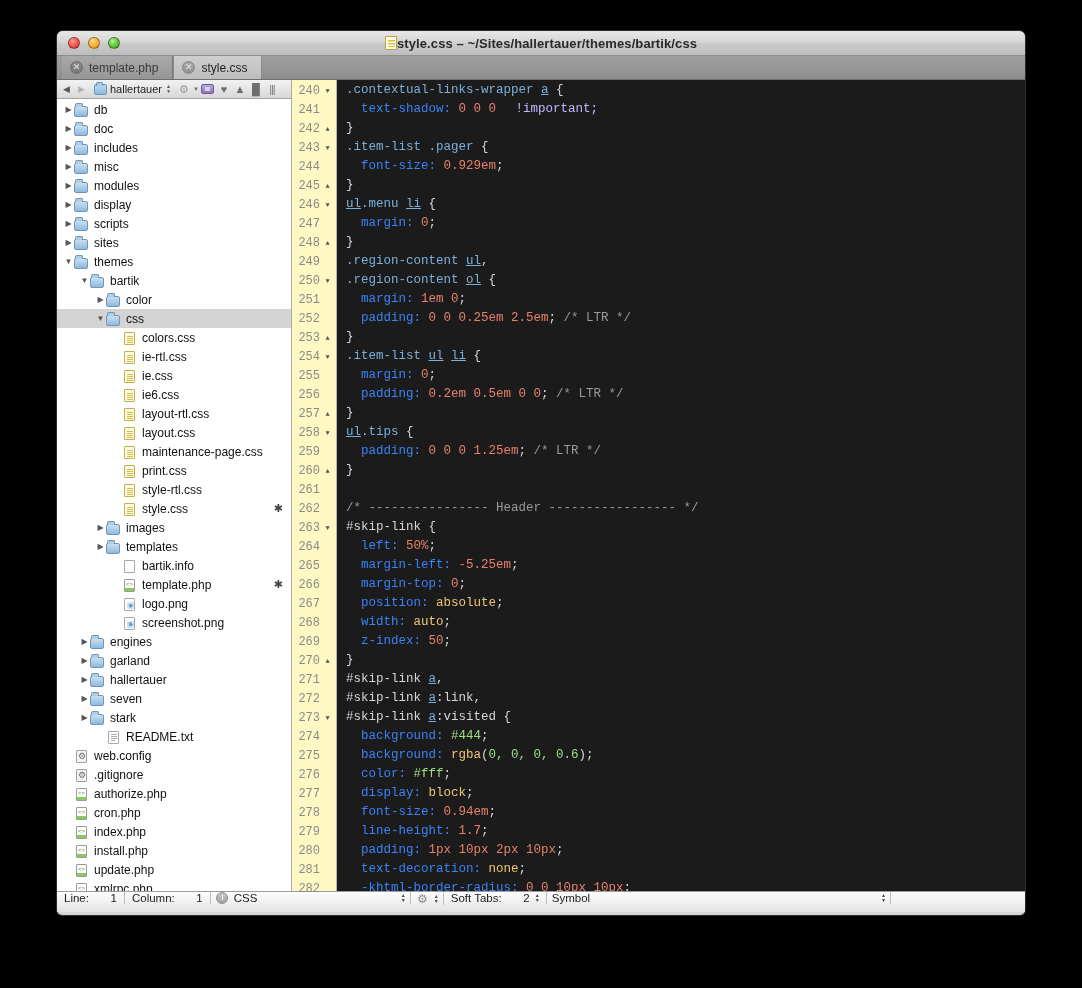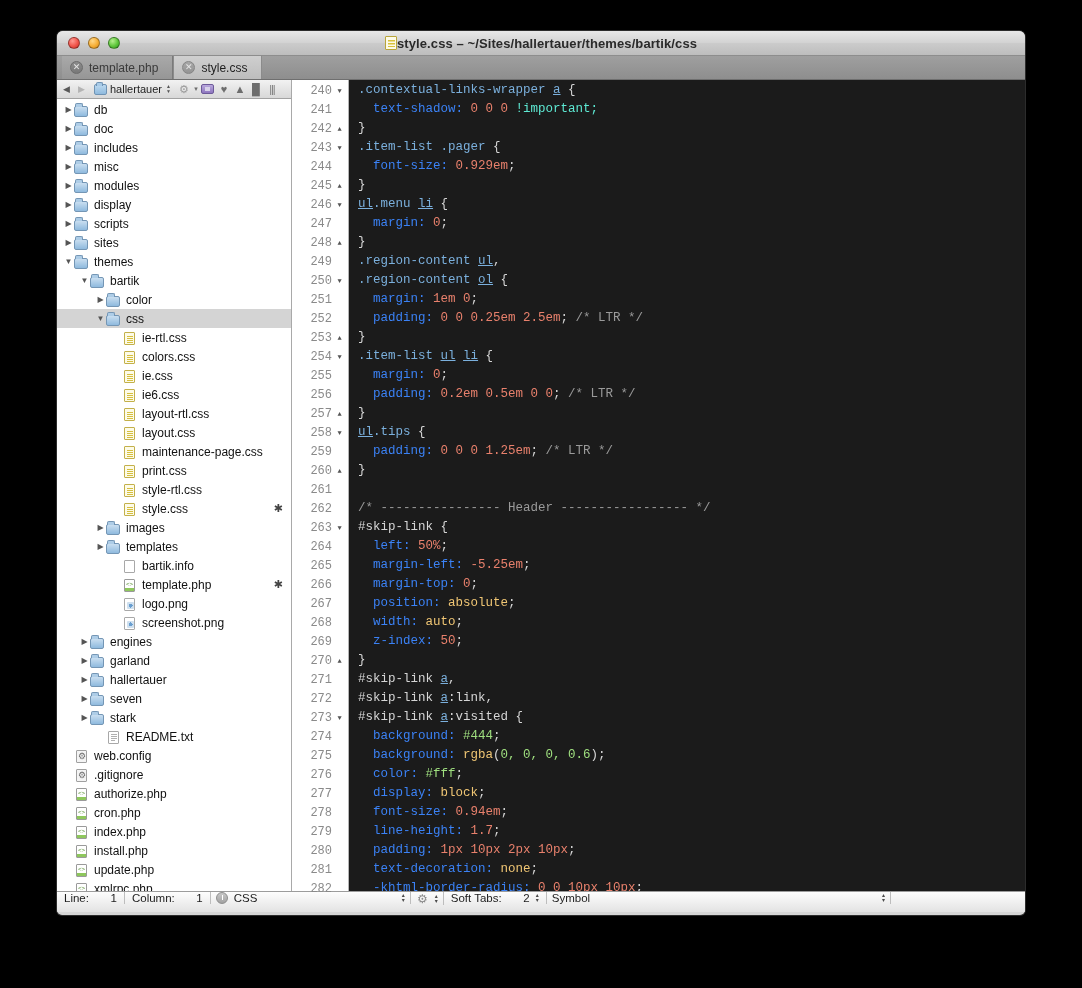--- a/index.html
+++ b/index.html
@@ -152,21 +152,21 @@
             border:1px solid #a8a8a8;border-radius:1px;position:relative;}
   .ic-png:after{content:"";position:absolute;left:2px;top:3px;width:7px;height:7px;
             background:radial-gradient(circle at 50% 50%,#6a9fd0 0 2px,#cfe0ef 2px);border-radius:1px;}
   .ic-cfg { width:11px;height:13px;margin:1px auto 0 2px;background:#f4f4f4;
             border:1px solid #a0a0a0;border-radius:1px;position:relative;}
   .ic-cfg:after{content:"\2699";position:absolute;left:1px;top:0px;font-size:9px;color:#6d6d6d;}
 
   
   .editor { flex:1; display:flex; background:#1b1b1b; position:relative; }
   .gutter {
-    width:57px; background:#ffffff; border-right:1px solid #b5b5b5;
+    width:45px; background:#fef9c3; border-right:1px solid #b5b5b5;
     font-family:"Liberation Mono", monospace; font-size:12px; color:#8a8a8a;
     padding-top:1px;
   }
   .gl { height:19px; display:flex; align-items:center; justify-content:flex-end;
         padding-right:4px; gap:3px; }
   .gl .num { }
   .gl .fold { width:9px; text-align:center; font-size:7px; color:#555; }
   .gl .fold.none { color:transparent; }
   .code {
     flex:1; background:#1b1b1b; font-family:"Liberation Mono", monospace;
@@ -176,21 +176,21 @@
   .cl { height:19px; line-height:19px; padding-left:9px; }
   .t-sel   { color:#7bb0dd;font-family:Liberation Mono, monospace; }   
   .t-tag   { color:#7bb0dd; text-decoration:underline; }
   .t-id    { color:#d6d6d6; }
   .t-prop  { color:#3b82f6; }
   .t-num   { color:#e8806c; }
   .t-kw    { color:#f0c674; }
   .t-str   { color:#9fdf7f; }
   .t-com   { color:#9a9a9a; }
   .t-punc  { color:#d6d6d6; }
-  .t-imp   { color:#5eead4; }
+  .t-imp   { color:#c4b5fd;margin-left:12px; }
 
   
   .statusbar {
     height:21px; display:flex; align-items:flex-start;
     background:linear-gradient(to bottom,#fdfdfd,#e3e3e3);
     border-top:1px solid #9c9c9c; font-size:11.5px; color:#1c1c1c;
   }
   .sb-cell { display:flex; align-items:center; border-right:1px solid #bdbdbd;
              padding:0 7px; gap:6px; }
   .sb-label{ }
@@ -356,29 +356,29 @@
                 <div class="ic-folder"></div>
               </div>
               <div class="lbl">css</div>
             </div>
             <div class="row">
               <div style="width: 54px; flex: 0 0 54px;"></div>
               <div class="arrow blank"></div>
               <div class="ico">
                 <div class="ic-css"></div>
               </div>
+              <div class="lbl">colors.css</div>
+            </div>
+            <div class="row">
+              <div style="width: 54px; flex: 0 0 54px;"></div>
+              <div class="arrow blank"></div>
+              <div class="ico">
+                <div class="ic-css"></div>
+              </div>
               <div class="lbl">ie-rtl.css</div>
-            </div>
-            <div class="row">
-              <div style="width: 54px; flex: 0 0 54px;"></div>
-              <div class="arrow blank"></div>
-              <div class="ico">
-                <div class="ic-css"></div>
-              </div>
-              <div class="lbl">colors.css</div>
             </div>
             <div class="row">
               <div style="width: 54px; flex: 0 0 54px;"></div>
               <div class="arrow blank"></div>
               <div class="ico">
                 <div class="ic-css"></div>
               </div>
               <div class="lbl">ie.css</div>
             </div>
             <div class="row">

